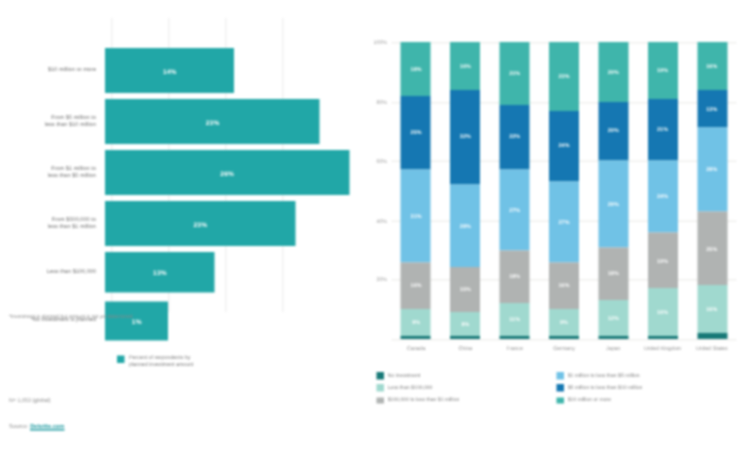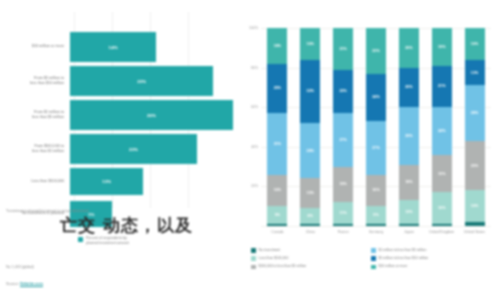--- a/index.html
+++ b/index.html
@@ -353,16 +353,15 @@
         <div class="lb">$100,000 to less than $1 million</div>
       </div>
       <div class="item">
         <div class="sw" id="sw5" style="background: rgb(60, 182, 171);"></div>
         <div class="lb">$10 million or more</div>
       </div>
     </div>
   </div>
 
   <div class="overlay">
-    <div class="ov-line ov-bot">亡交 动态，以及</div>
   </div>
 
 </div>
 
 </body></html>

